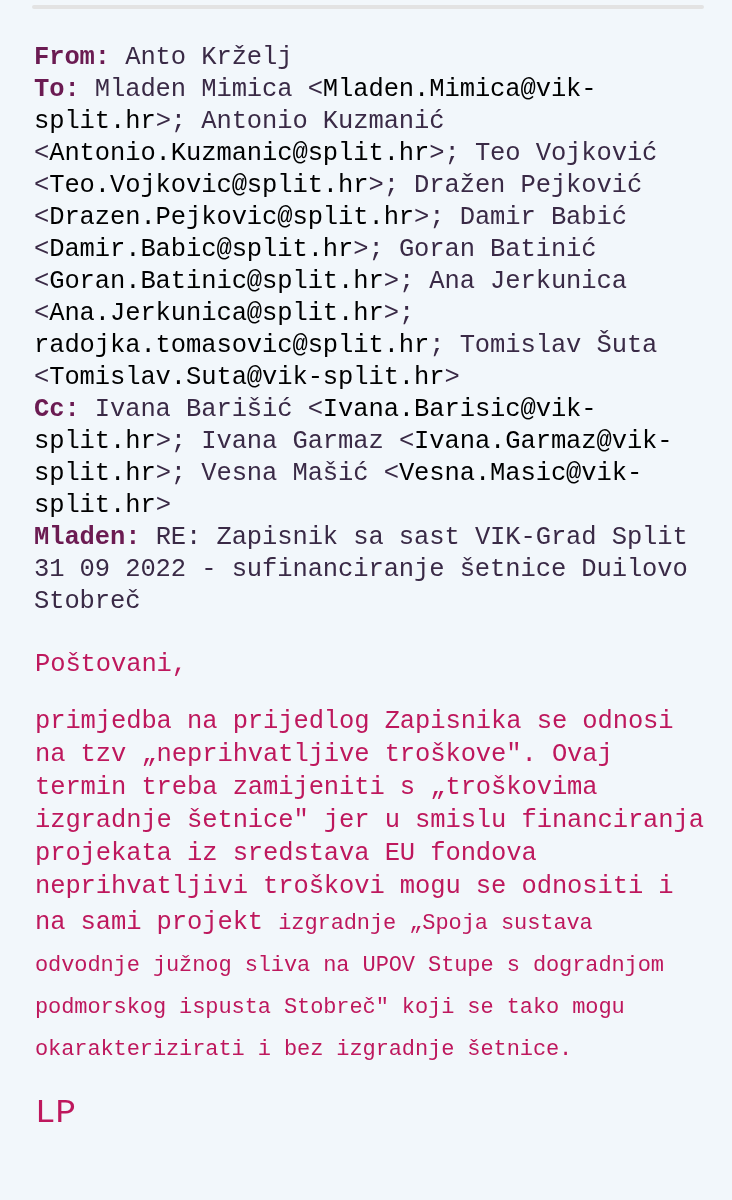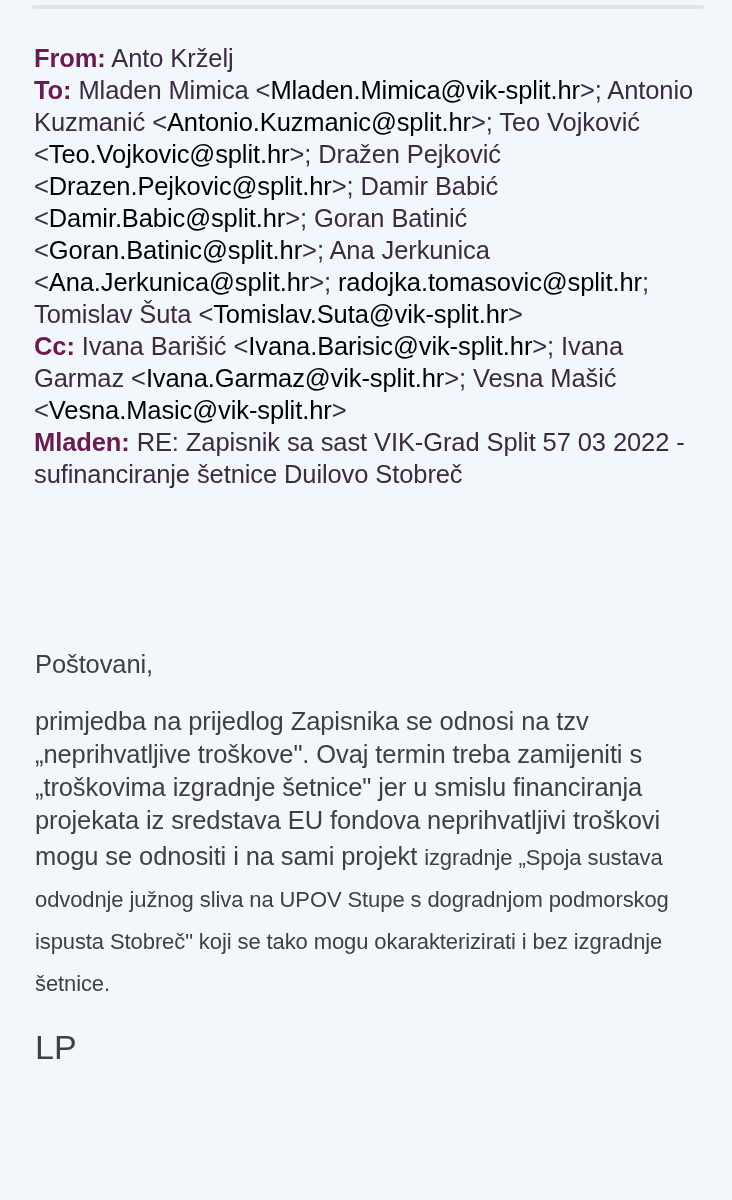--- a/index.html
+++ b/index.html
@@ -12,20 +12,21 @@
     background: #f2f7fb;
     font-family: "Liberation Sans", sans-serif;
     overflow: hidden;
   }
 
   .page {
     position: relative;
     width: 732px;
     height: 1028px;
     box-sizing: border-box;
+    font-family: Liberation Mono, monospace;
   }
 
   .top-divider {
     position: absolute;
     left: 32px;
     top: 5px;
     width: 672px;
     height: 4px;
     background: #e3e3e3;
     border-radius: 2px;
@@ -62,21 +63,21 @@
 
   .hdr-line {
     display: block;
   }
 
   .body-block {
     position: absolute;
     left: 35px;
     top: 648px;
     width: 672px;
-    color: #404040;
+    color: #be185d;
   }
 
   .para {
     font-size: 25.5px;
     line-height: 33px;
     letter-spacing: -0.1px;
     margin: 0;
     word-wrap: break-word;
   }
 
@@ -110,21 +111,21 @@
 
   <div class="headers">
 
     <span class="hdr-line"><span class="hdr-label">From:</span> <span class="hdr-text">Anto Krželj</span></span>
 
 
     <span><span class="hdr-label">To:</span> <span id="to-recipients"><span class="hdr-text">Mladen Mimica </span><span class="punc">&lt;</span><span class="email">Mladen.Mimica@vik-split.hr</span><span class="punc">&gt;</span><span class="punc">; </span><span class="hdr-text">Antonio Kuzmanić </span><span class="punc">&lt;</span><span class="email">Antonio.Kuzmanic@split.hr</span><span class="punc">&gt;</span><span class="punc">; </span><span class="hdr-text">Teo Vojković </span><span class="punc">&lt;</span><span class="email">Teo.Vojkovic@split.hr</span><span class="punc">&gt;</span><span class="punc">; </span><span class="hdr-text">Dražen Pejković </span><span class="punc">&lt;</span><span class="email">Drazen.Pejkovic@split.hr</span><span class="punc">&gt;</span><span class="punc">; </span><span class="hdr-text">Damir Babić </span><span class="punc">&lt;</span><span class="email">Damir.Babic@split.hr</span><span class="punc">&gt;</span><span class="punc">; </span><span class="hdr-text">Goran Batinić </span><span class="punc">&lt;</span><span class="email">Goran.Batinic@split.hr</span><span class="punc">&gt;</span><span class="punc">; </span><span class="hdr-text">Ana Jerkunica </span><span class="punc">&lt;</span><span class="email">Ana.Jerkunica@split.hr</span><span class="punc">&gt;</span><span class="punc">; </span><span class="email">radojka.tomasovic@split.hr</span><span class="punc">; </span><span class="hdr-text">Tomislav Šuta </span><span class="punc">&lt;</span><span class="email">Tomislav.Suta@vik-split.hr</span><span class="punc">&gt;</span></span></span><br>
 
     <span><span class="hdr-label">Cc:</span> <span id="cc-recipients"><span class="hdr-text">Ivana Barišić </span><span class="punc">&lt;</span><span class="email">Ivana.Barisic@vik-split.hr</span><span class="punc">&gt;</span><span class="punc">; </span><span class="hdr-text">Ivana Garmaz </span><span class="punc">&lt;</span><span class="email">Ivana.Garmaz@vik-split.hr</span><span class="punc">&gt;</span><span class="punc">; </span><span class="hdr-text">Vesna Mašić </span><span class="punc">&lt;</span><span class="email">Vesna.Masic@vik-split.hr</span><span class="punc">&gt;</span></span></span><br>
 
-    <span><span class="hdr-label">Mladen:</span> <span class="hdr-text">RE: Zapisnik sa sast VIK-Grad Split 57 03 2022 - sufinanciranje šetnice Duilovo Stobreč</span></span>
+    <span><span class="hdr-label">Mladen:</span> <span class="hdr-text">RE: Zapisnik sa sast VIK-Grad Split 31 09 2022 - sufinanciranje šetnice Duilovo Stobreč</span></span>
 
   </div>
 
   <div class="body-block">
 
     <p class="para">Poštovani,</p>
 
     <p class="para-mixed para"><span>primjedba na prijedlog Zapisnika se odnosi na tzv „neprihvatljive troškove". Ovaj termin treba zamijeniti s „troškovima izgradnje šetnice"  jer u smislu financiranja projekata iz sredstava EU fondova neprihvatljivi troškovi mogu se odnositi i na sami projekt </span><span class="big">izgradnje „Spoja sustava odvodnje južnog sliva na UPOV Stupe s dogradnjom podmorskog ispusta Stobreč" koji se tako mogu okarakterizirati i bez izgradnje šetnice.</span></p>
 
     <p class="sig">LP</p>

